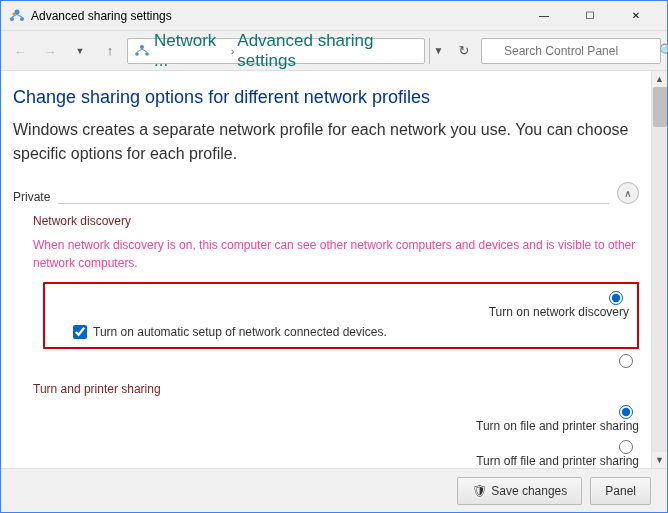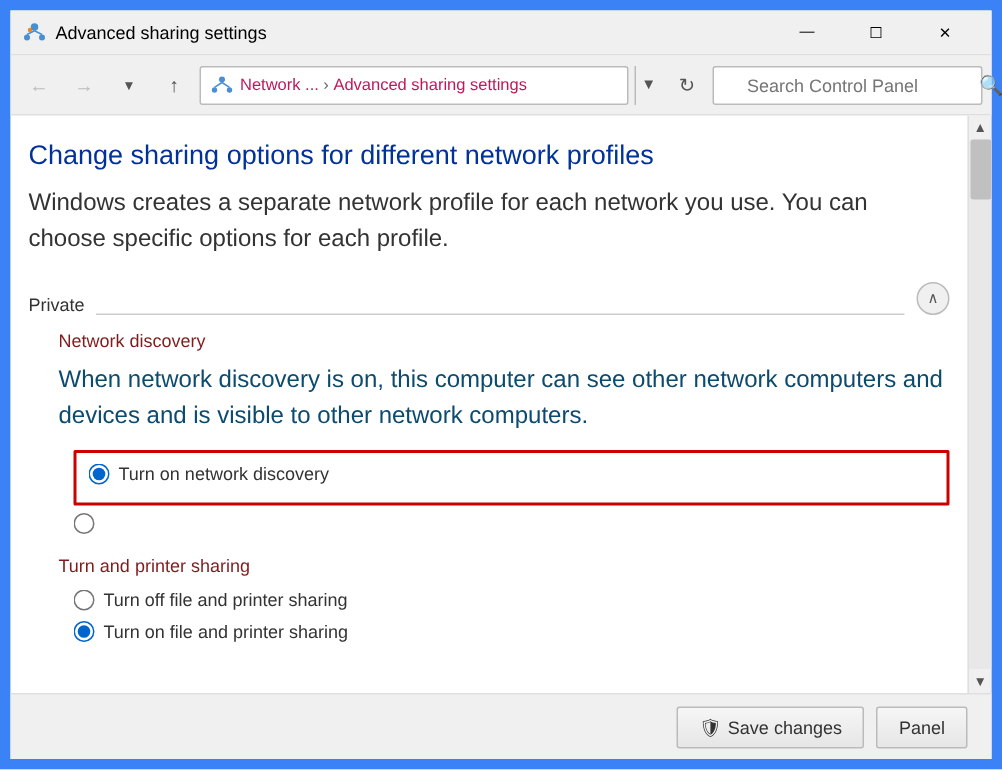--- a/index.html
+++ b/index.html
@@ -10,21 +10,21 @@
       width: 668px;
       height: 513px;
       overflow: hidden;
     }
 
     
     .window {
       width: 668px;
       height: 513px;
       background: #fff;
-      border: 7px solid #3b82f6;
+      border: 1px solid #3b82f6;
       display: flex;
       flex-direction: column;
     }
 
     .title-bar {
       background: #f0f0f0;
       height: 30px;
       display: flex;
       align-items: center;
       padding: 0 8px;
@@ -96,22 +96,22 @@
       border: 1px solid #bbb;
       background: #fff;
       display: flex;
       align-items: center;
       padding: 0 6px;
       font-size: 12px;
       border-radius: 2px;
     }
 
     .address-text {
-      font-size: 11px;
-      color: #be185d;
+      font-size: 17px;
+      color: #0f766e;
     }
 
     .address-arrow {
       margin: 0 3px;
       color: #666;
       font-size: 11px;
     }
 
     .address-dropdown {
       width: 18px;
@@ -285,37 +285,38 @@
     }
 
     .subsection-title {
       font-size: 12px;
       color: #7f1d1d;
       margin-bottom: 8px;
       font-weight: normal;
     }
 
     .subsection-desc {
-      font-size: 16px;
-      color: #0c4a6e;
+      font-size: 12px;
+      color: #ec4899;
       line-height: 1.5;
       margin-bottom: 10px;
     }
 
     
     .radio-options {
       padding-left: 10px;
     }
 
     .radio-option {
       display: flex;
-      align-items: center;
+      align-items: flex-end;
       margin-bottom: 6px;
       font-size: 12px;
       color: #333;
+      flex-direction: column;
     }
 
     .radio-input {
       margin-right: 6px;
       margin-top: 1px;
       cursor: pointer;
       width: 14px;
       height: 14px;
       accent-color: #0066cc;
     }
@@ -444,39 +445,43 @@
           <p class="subsection-title">Network discovery</p>
           <p class="subsection-desc">When network discovery is on, this computer can see other network computers and devices and is visible to other network computers.</p>
 
           <div class="radio-options">
 
             <div class="option-highlight-box">
               <div class="radio-option">
                 <input type="radio" name="discovery" class="radio-input" checked="" style="">
                 <span>Turn on network discovery</span>
               </div>
+              <div class="checkbox-option" style="padding-left:20px;">
+                <input type="checkbox" class="checkbox-input" checked="" style="">
+                <span>Turn on automatic setup of network connected devices.</span>
+              </div>
             </div>
 
             <div class="radio-option">
               <input type="radio" name="discovery" class="radio-input" style="">
             </div>
           </div>
         </div>
 
         <div class="subsection">
           <p class="subsection-title">Turn and printer sharing</p>
 
           <div class="radio-options">
             <div class="radio-option">
+              <input type="radio" name="sharing" class="radio-input" checked="" style="">
+              <span>Turn on file and printer sharing</span>
+            </div>
+            <div class="radio-option">
               <input type="radio" name="sharing" class="radio-input" style="">
               <span>Turn off file and printer sharing</span>
-            </div>
-            <div class="radio-option">
-              <input type="radio" name="sharing" class="radio-input" checked="" style="">
-              <span>Turn on file and printer sharing</span>
             </div>
           </div>
         </div>
       </div>
 
     </div>
 
     <div class="scrollbar-right">
       <div class="scrollbar-arrow">▲</div>
       <div class="scrollbar-track">

